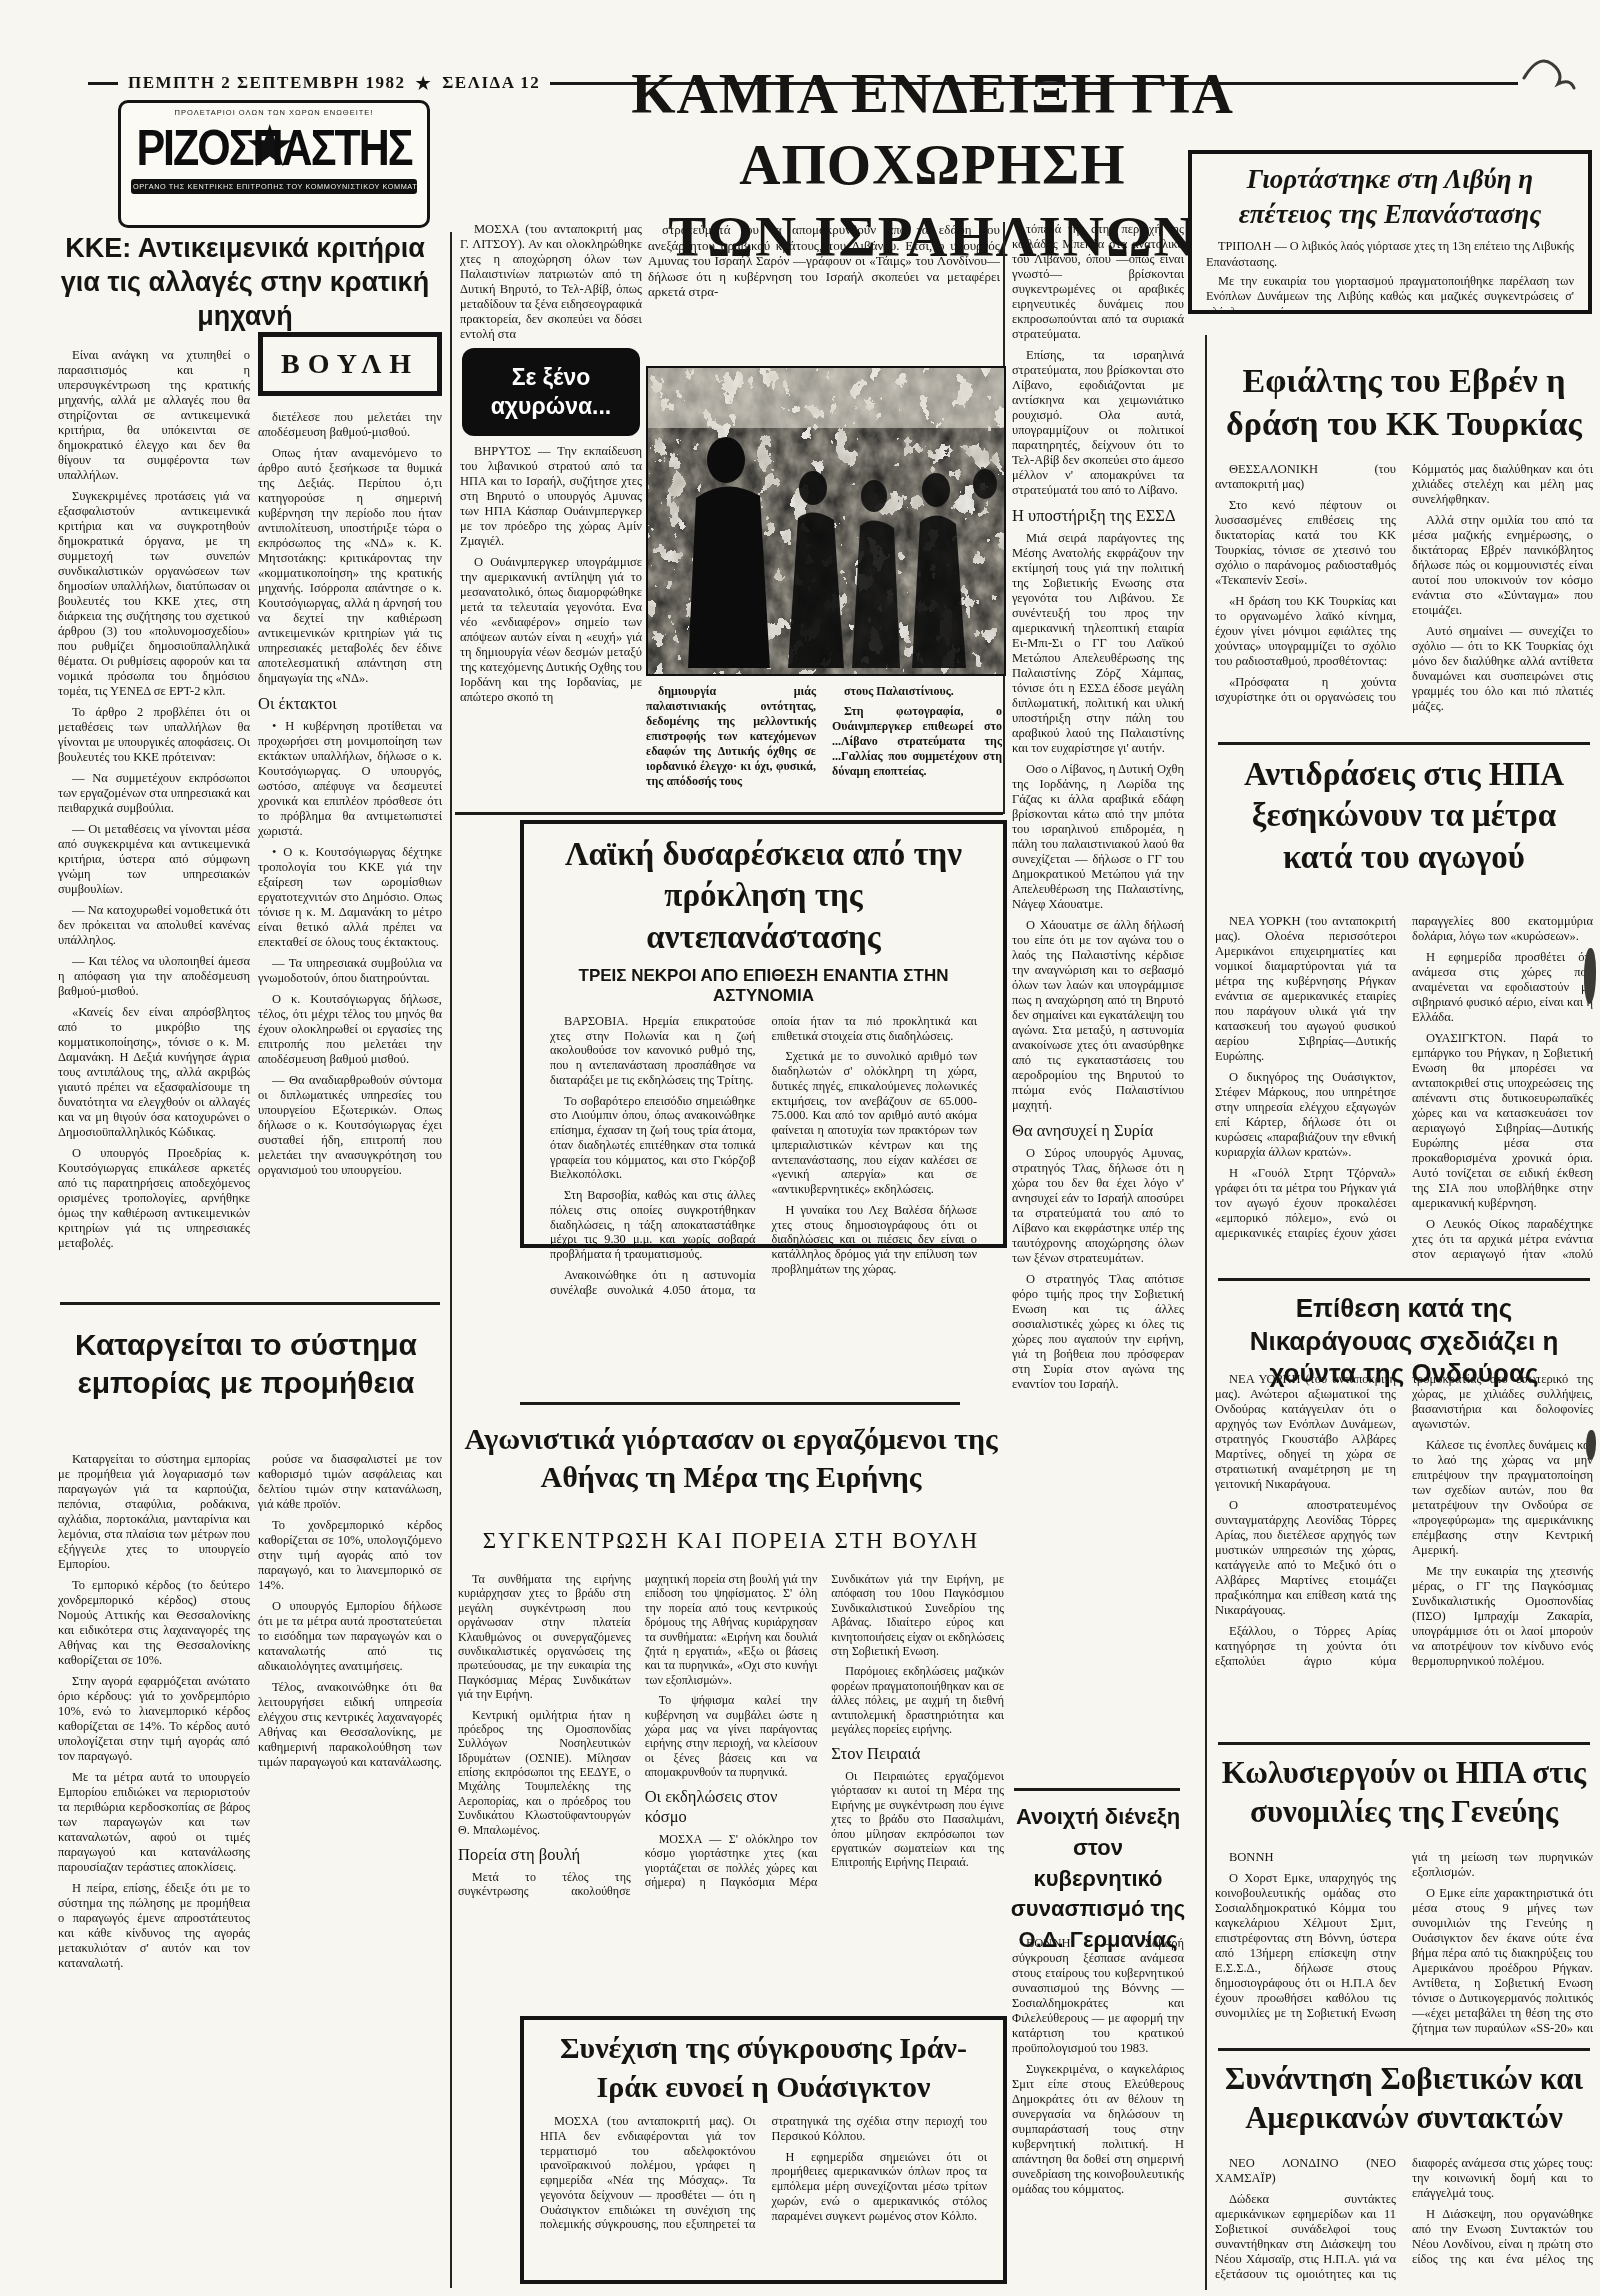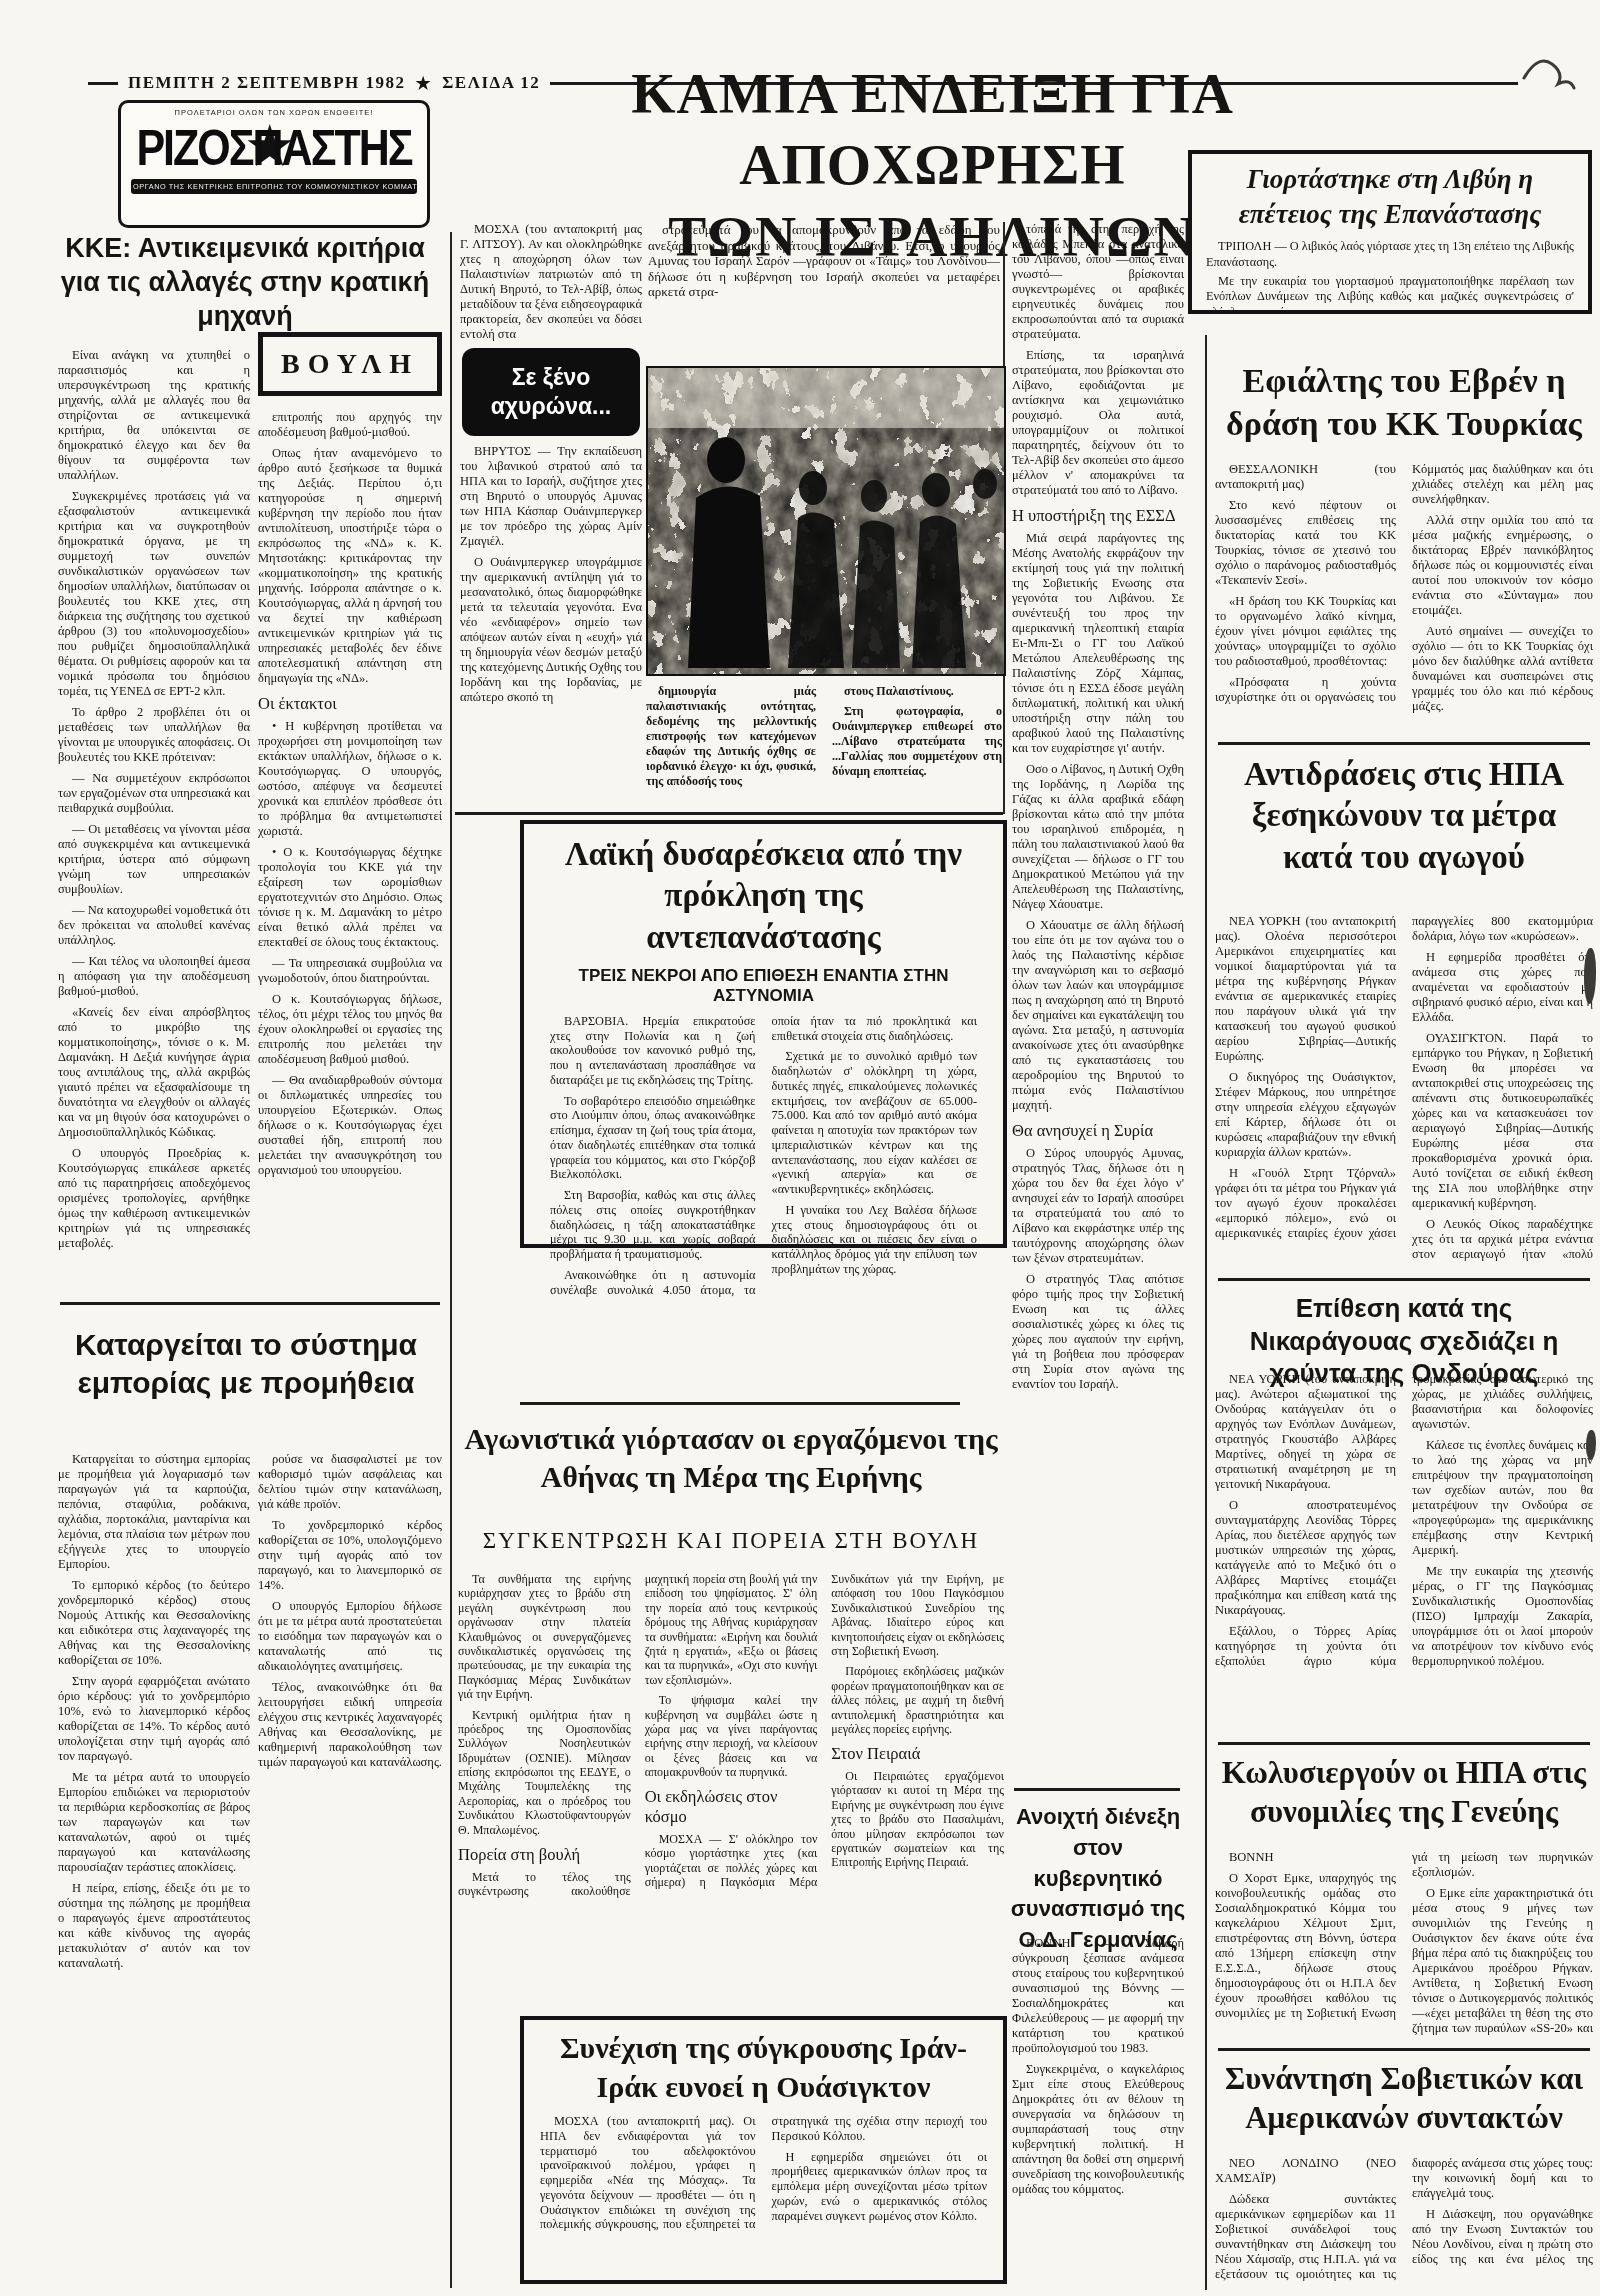--- a/index.html
+++ b/index.html
@@ -152,21 +152,21 @@
       <p class="para">Το άρθρο 2 προβλέπει ότι οι μεταθέσεις των υπαλλήλων θα γίνονται με υπουργικές αποφάσεις. Οι βουλευτές του ΚΚΕ πρότειναν:</p>
       <p class="para">— Να συμμετέχουν εκπρόσωποι των εργαζομένων στα υπηρεσιακά και πειθαρχικά συμβούλια.</p>
       <p class="para">— Οι μεταθέσεις να γίνονται μέσα από συγκεκριμένα και αντικειμενικά κριτήρια, ύστερα από σύμφωνη γνώμη των υπηρεσιακών συμβουλίων.</p>
       <p class="para">— Να κατοχυρωθεί νομοθετικά ότι δεν πρόκειται να απολυθεί κανένας υπάλληλος.</p>
       <p class="para">— Και τέλος να υλοποιηθεί άμεσα η απόφαση για την αποδέσμευση βαθμού-μισθού.</p>
       <p class="para">«Κανείς δεν είναι απρόσβλητος από το μικρόβιο της κομματικοποίησης», τόνισε ο κ. Μ. Δαμανάκη. Η Δεξιά κυνήγησε άγρια τους αντιπάλους της, αλλά ακριβώς γιαυτό πρέπει να εξασφαλίσουμε τη δυνατότητα να ελεγχθούν οι αλλαγές και να μη θιγούν όσα κατοχυρώνει ο Δημοσιοϋπαλληλικός Κώδικας.</p>
       <p class="para">Ο υπουργός Προεδρίας κ. Κουτσόγιωργας επικάλεσε αρκετές από τις παρατηρήσεις αποδεχόμενος ορισμένες τροπολογίες, αρνήθηκε όμως την καθιέρωση αντικειμενικών κριτηρίων γιά τις υπηρεσιακές μεταβολές.</p>
     </div>
   <div class="abs" id="vouli-box">ΒΟΥΛΗ</div>
   <div class="abs body-col" id="kke-col2">
-      <p class="para">επιτροπής που αρχηγός την αποδέσμευση βαθμού-μισθού.</p>
+      <p class="para">διετέλεσε που μελετάει την αποδέσμευση βαθμού-μισθού.</p>
       <p class="para">Οπως ήταν αναμενόμενο το άρθρο αυτό ξεσήκωσε τα θυμικά της Δεξιάς. Περίπου ό,τι κατηγορούσε η σημερινή κυβέρνηση την περίοδο που ήταν αντιπολίτευση, υποστήριξε τώρα ο εκπρόσωπος της «ΝΔ» κ. Κ. Μητσοτάκης: κριτικάροντας την «κομματικοποίηση» της κρατικής μηχανής. Ισόρροπα απάντησε ο κ. Κουτσόγιωργας, αλλά η άρνησή του να δεχτεί την καθιέρωση αντικειμενικών κριτηρίων γιά τις υπηρεσιακές μεταβολές δεν έδινε αποτελεσματική απάντηση στη δημαγωγία της «ΝΔ».</p>
       <div class="subhead">Οι έκτακτοι</div>
       <p class="para">• Η κυβέρνηση προτίθεται να προχωρήσει στη μονιμοποίηση των εκτάκτων υπαλλήλων, δήλωσε ο κ. Κουτσόγιωργας. Ο υπουργός, ωστόσο, απέφυγε να δεσμευτεί χρονικά και επιπλέον πρόσθεσε ότι το πρόβλημα θα αντιμετωπιστεί χωριστά.</p>
       <p class="para">• Ο κ. Κουτσόγιωργας δέχτηκε τροπολογία του ΚΚΕ γιά την εξαίρεση των ωρομίσθιων εργατοτεχνιτών στο Δημόσιο. Οπως τόνισε η κ. Μ. Δαμανάκη το μέτρο είναι θετικό αλλά πρέπει να επεκταθεί σε όλους τους έκτακτους.</p>
       <p class="para">— Τα υπηρεσιακά συμβούλια να γνωμοδοτούν, όπου διατηρούνται.</p>
       <p class="para">Ο κ. Κουτσόγιωργας δήλωσε, τέλος, ότι μέχρι τέλος του μηνός θα έχουν ολοκληρωθεί οι εργασίες της επιτροπής που μελετάει την αποδέσμευση βαθμού μισθού.</p>
       <p class="para">— Θα αναδιαρθρωθούν σύντομα οι διπλωματικές υπηρεσίες του υπουργείου Εξωτερικών. Οπως δήλωσε ο κ. Κουτσόγιωργας έχει συσταθεί ήδη, επιτροπή που μελετάει την ανασυγκρότηση του οργανισμού του υπουργείου.</p>
     </div>
 
   <div class="abs headline-sans" id="commission-headline">Καταργείται το σύστημα εμπορίας με προμήθεια</div>
@@ -257,21 +257,21 @@
       <p class="para">Συγκεκριμένα, ο καγκελάριος Σμιτ είπε στους Ελεύθερους Δημοκράτες ότι αν θέλουν τη συνεργασία να δηλώσουν τη συμπαράστασή τους στην κυβερνητική πολιτική. Η απάντηση θα δοθεί στη σημερινή συνεδρίαση της κοινοβουλευτικής ομάδας του κόμματος.</p>
     </div>
 
   <div class="abs headline-serif" id="evren-headline">Εφιάλτης του Εβρέν η δράση του ΚΚ Τουρκίας</div>
   <div class="abs body-col two-col" id="evren-body">
       <p class="para">ΘΕΣΣΑΛΟΝΙΚΗ (του ανταποκριτή μας)</p>
       <p class="para">Στο κενό πέφτουν οι λυσσασμένες επιθέσεις της δικτατορίας κατά του ΚΚ Τουρκίας, τόνισε σε χτεσινό του σχόλιο ο παράνομος ραδιοσταθμός «Τεκαπενίν Σεσί».</p>
       <p class="para">«Η δράση του ΚΚ Τουρκίας και το οργανωμένο λαϊκό κίνημα, έχουν γίνει μόνιμοι εφιάλτες της χούντας» υπογραμμίζει το σχόλιο του ραδιοσταθμού, προσθέτοντας:</p>
       <p class="para">«Πρόσφατα η χούντα ισχυρίστηκε ότι οι οργανώσεις του Κόμματός μας διαλύθηκαν και ότι χιλιάδες στελέχη και μέλη μας συνελήφθηκαν.</p>
       <p class="para">Αλλά στην ομιλία του από τα μέσα μαζικής ενημέρωσης, ο δικτάτορας Εβρέν πανικόβλητος δήλωσε πώς οι κομμουνιστές είναι αυτοί που υποκινούν τον κόσμο ενάντια στο «Σύνταγμα» που ετοιμάζει.</p>
-      <p class="para">Αυτό σημαίνει — συνεχίζει το σχόλιο — ότι το ΚΚ Τουρκίας όχι μόνο δεν διαλύθηκε αλλά αντίθετα δυναμώνει και συσπειρώνει στις γραμμές του όλο και πιό κέρδους μάζες.</p>
+      <p class="para">Αυτό σημαίνει — συνεχίζει το σχόλιο — ότι το ΚΚ Τουρκίας όχι μόνο δεν διαλύθηκε αλλά αντίθετα δυναμώνει και συσπειρώνει στις γραμμές του όλο και πιό πλατιές μάζες.</p>
     </div>
 
   <div class="abs headline-serif" id="pipeline-headline">Αντιδράσεις στις ΗΠΑ ξεσηκώνουν τα μέτρα κατά του αγωγού</div>
   <div class="abs body-col two-col" id="pipeline-body">
       <p class="para">ΝΕΑ ΥΟΡΚΗ (του ανταποκριτή μας). Ολοένα περισσότεροι Αμερικάνοι επιχειρηματίες και νομικοί διαμαρτύρονται γιά τα μέτρα της κυβέρνησης Ρήγκαν ενάντια σε αμερικανικές εταιρίες που παράγουν υλικά γιά την κατασκευή του αγωγού φυσικού αερίου Σιβηρίας—Δυτικής Ευρώπης.</p>
       <p class="para">Ο δικηγόρος της Ουάσιγκτον, Στέφεν Μάρκους, που υπηρέτησε στην υπηρεσία ελέγχου εξαγωγών επί Κάρτερ, δήλωσε ότι οι κυρώσεις «παραβιάζουν την εθνική κυριαρχία άλλων κρατών».</p>
       <p class="para">Η «Γουόλ Στρητ Τζόρναλ» γράφει ότι τα μέτρα του Ρήγκαν γιά τον αγωγό έχουν προκαλέσει «εμπορικό πόλεμο», ενώ οι αμερικανικές εταιρίες έχουν χάσει παραγγελίες 800 εκατομμύρια δολάρια, λόγω των «κυρώσεων».</p>
       <p class="para">Η εφημερίδα προσθέτει ότι ανάμεσα στις χώρες που αναμένεται να εφοδιαστούν με σιβηριανό φυσικό αέριο, είναι και η Ελλάδα.</p>
       <p class="para">ΟΥΑΣΙΓΚΤΟΝ. Παρά το εμπάργκο του Ρήγκαν, η Σοβιετική Ενωση θα μπορέσει να ανταποκριθεί στις υποχρεώσεις της απέναντι στις δυτικοευρωπαϊκές χώρες και να κατασκευάσει τον αεριαγωγό Σιβηρίας—Δυτικής Ευρώπης μέσα στα προκαθορισμένα χρονικά όρια. Αυτό τονίζεται σε ειδική έκθεση της ΣΙΑ που υποβλήθηκε στην αμερικανική κυβέρνηση.</p>
       <p class="para">Ο Λευκός Οίκος παραδέχτηκε χτες ότι τα αρχικά μέτρα ενάντια στον αεριαγωγό ήταν «πολύ αυστηρά» και ότι μελετάται χαλάρωσή τους, σύμφωνα με δήλωση του υπουργού οικονομικών Ντόναλντ Ρέγκαν.</p>

